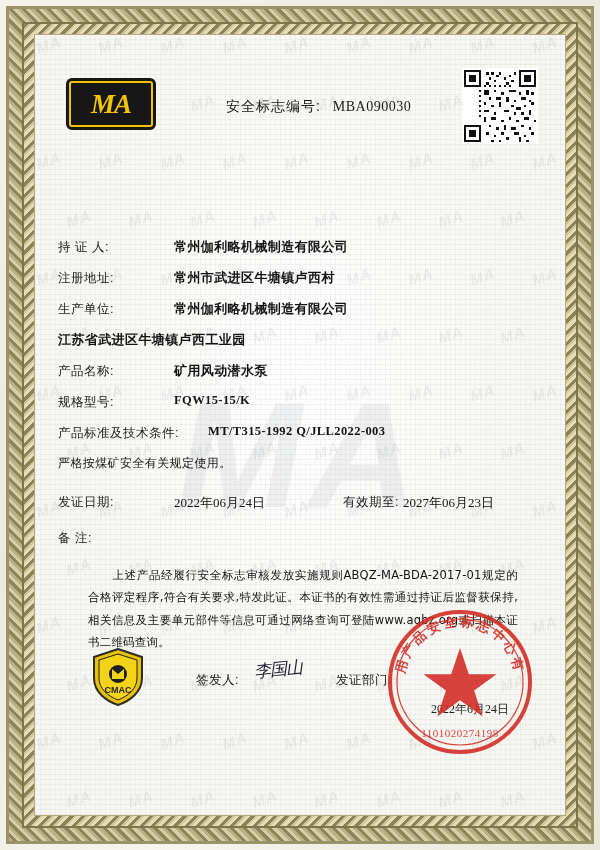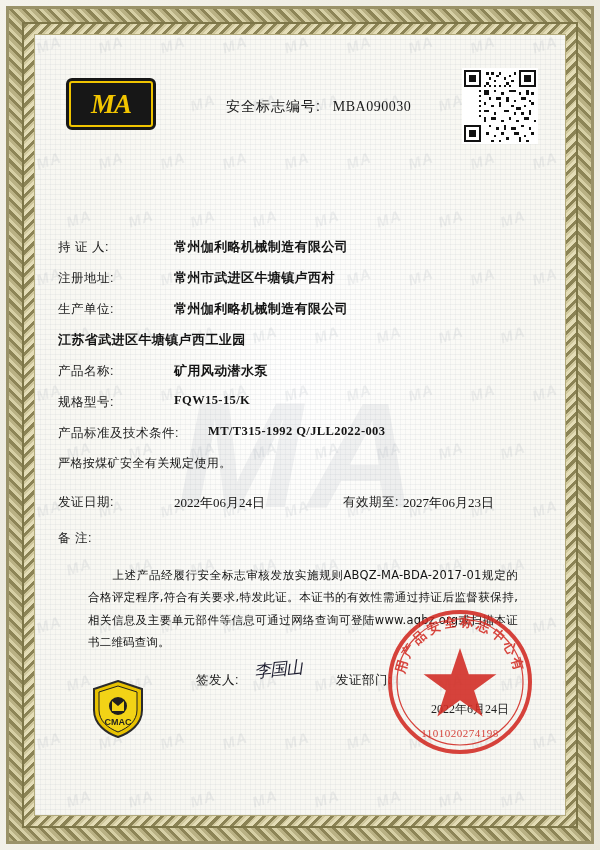--- a/index.html
+++ b/index.html
@@ -247,21 +247,21 @@
     text-align: justify;
     font-family: "DejaVu Sans", sans-serif;
     letter-spacing: 0.2px;
   }
   .statement .indent { display: inline-block; width: 24px; }
 
   
   .cmac-badge {
     position: absolute;
     left: 56px;
-    top: 644px;
+    top: 612px;
     width: 52px;
     height: 58px;
   }
   .signer-row {
     position: absolute;
     left: 160px;
     top: 636px;
     font-size: 12.5px;
     color: #1b1b1b;
     letter-spacing: 0.5px;

